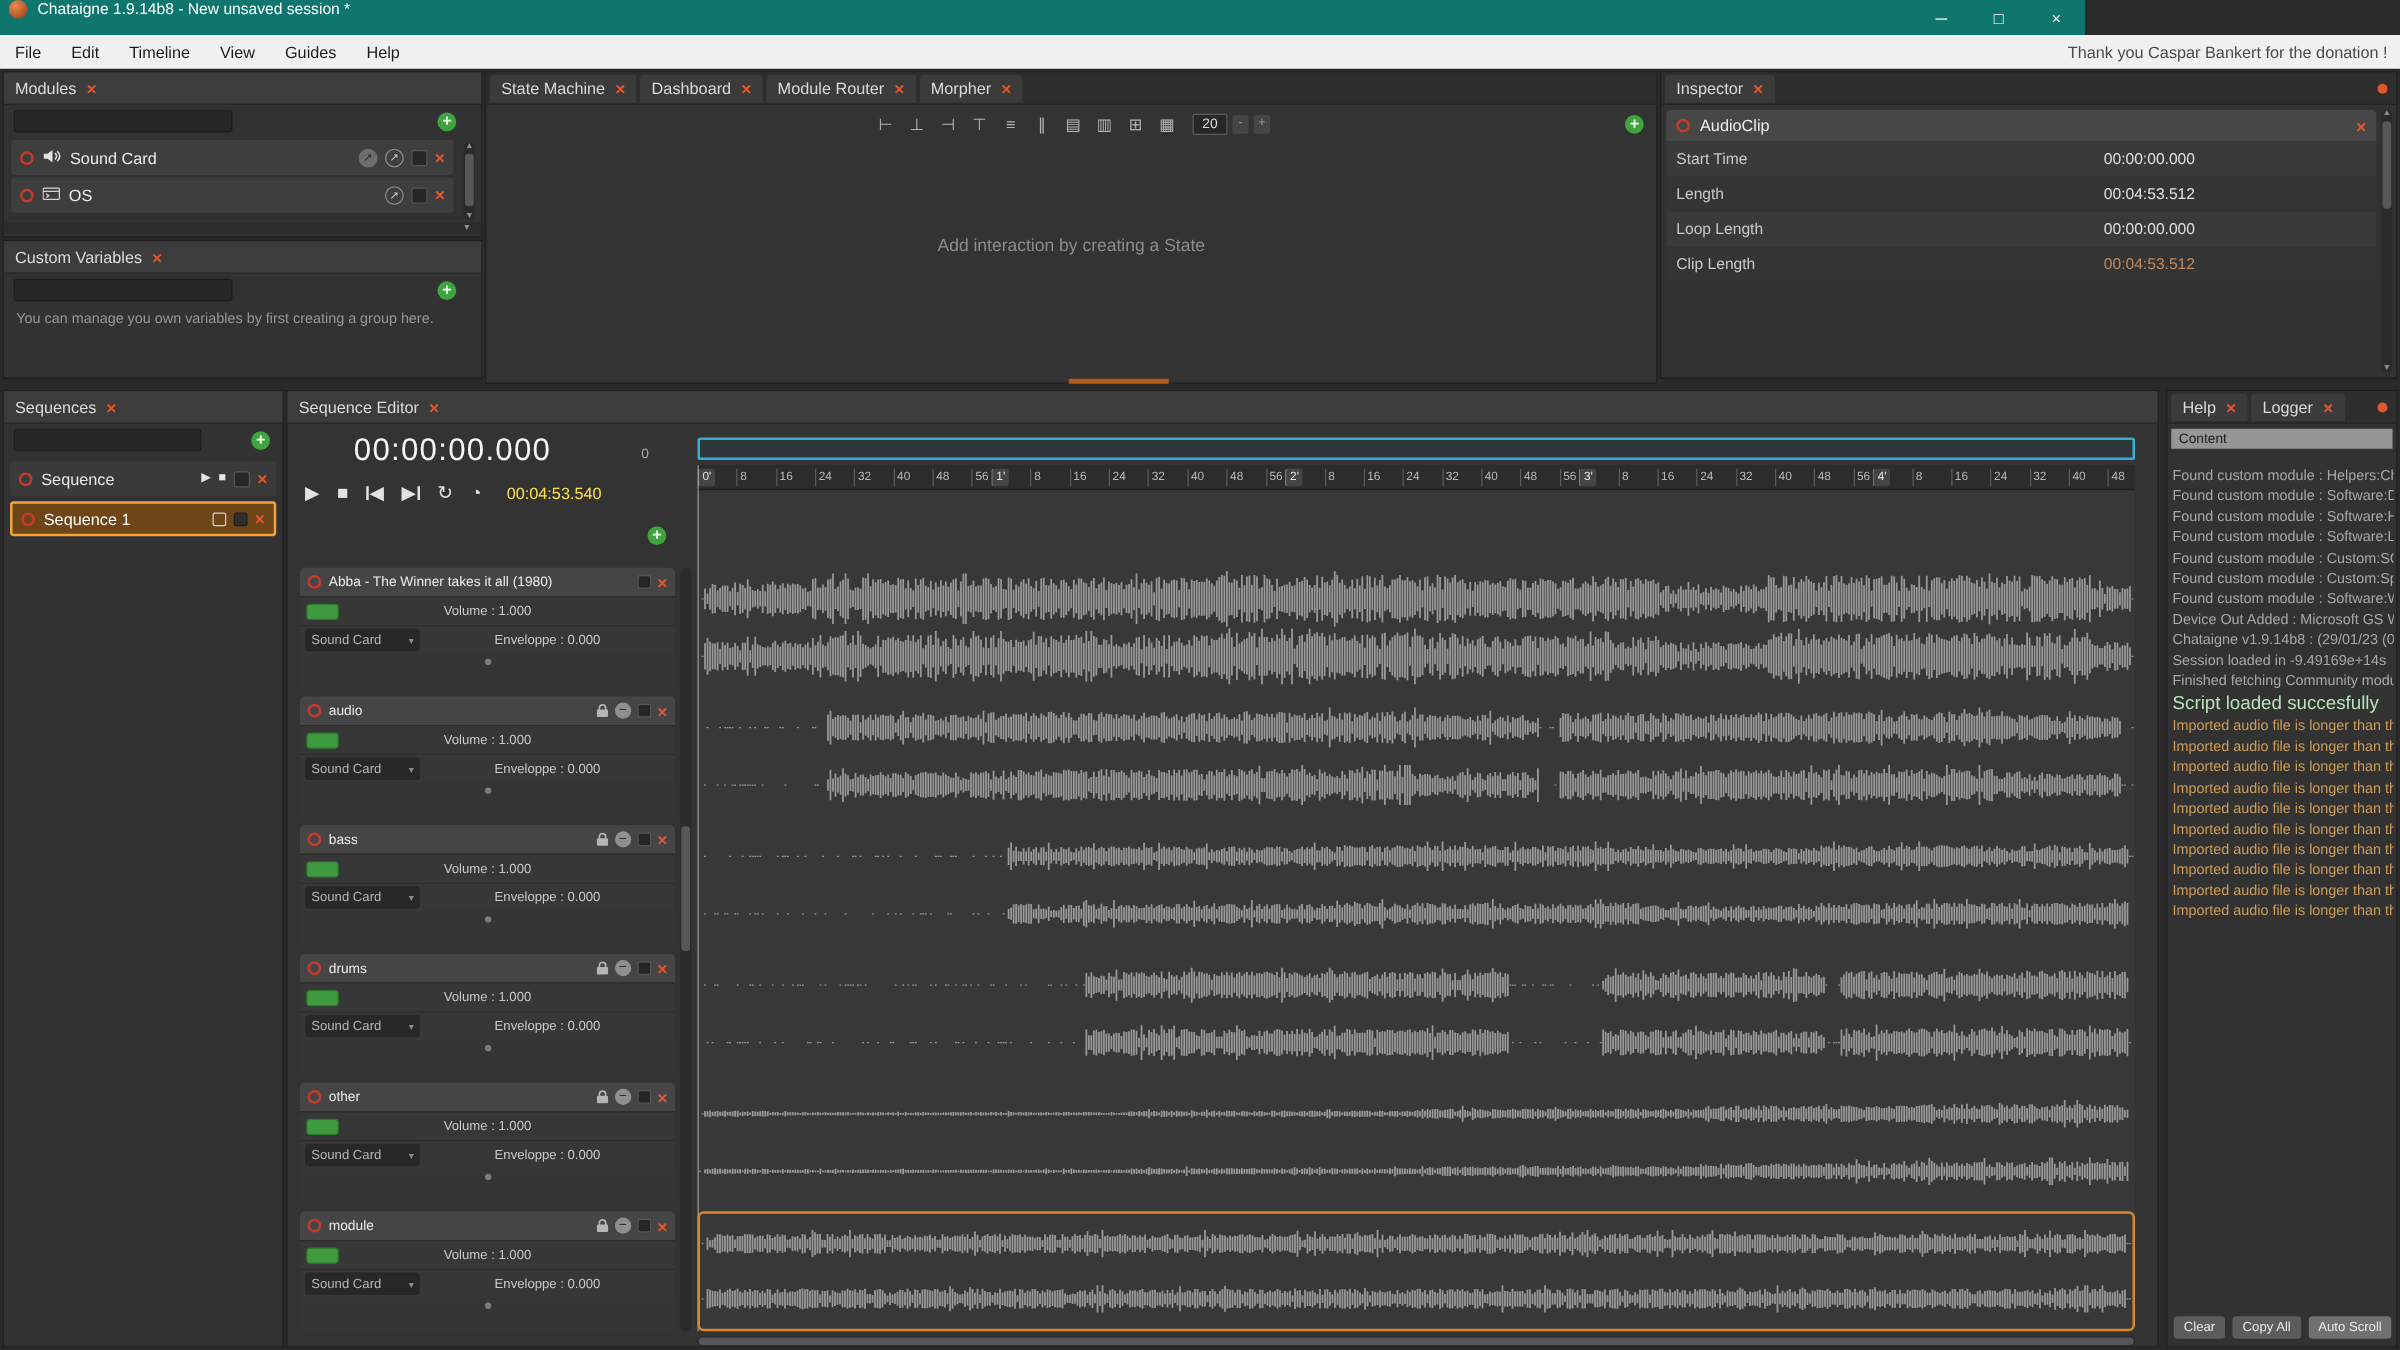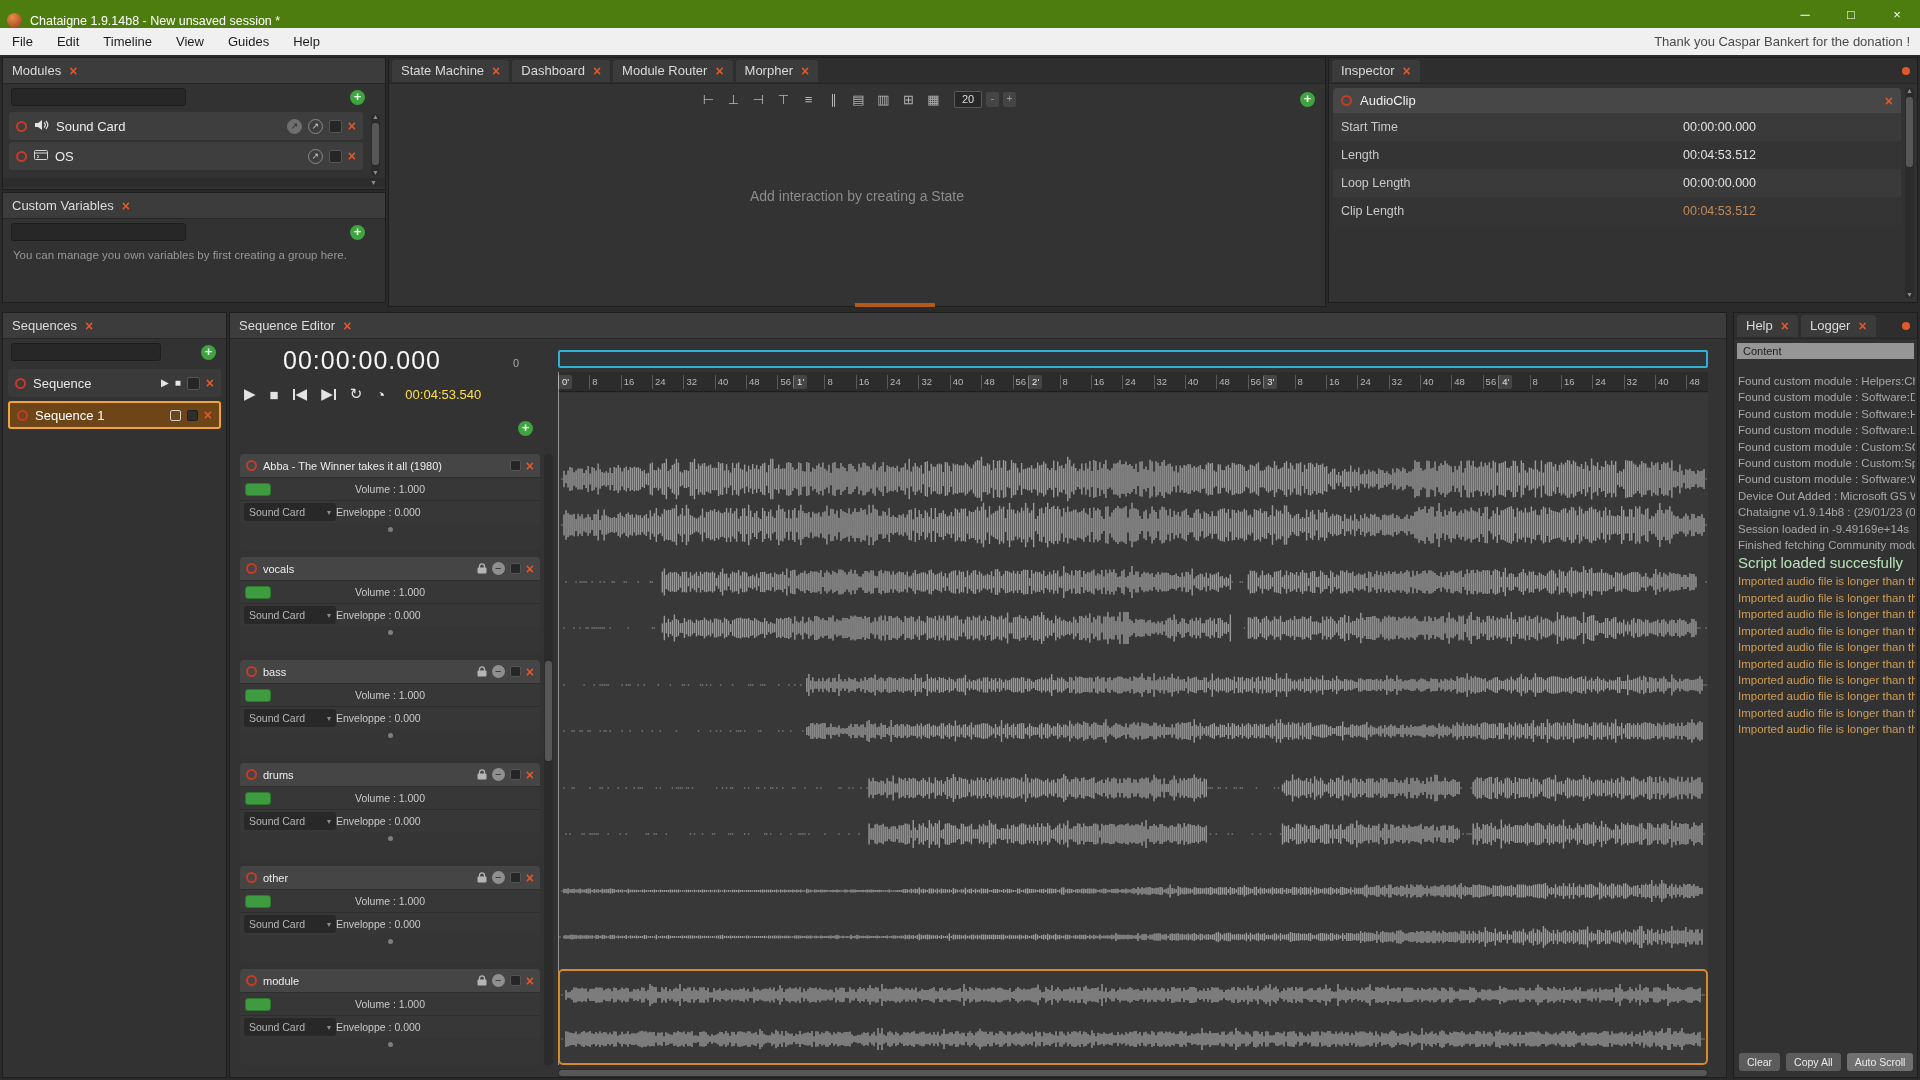--- a/index.html
+++ b/index.html
@@ -1,20 +1,20 @@
 <!DOCTYPE html>
 <html><head>
 <meta charset="utf-8">
 <style>
   *{margin:0;padding:0;box-sizing:border-box}
   html,body{width:1920px;height:1080px;overflow:hidden}
   body{background:#2a2a2a;font-family:"Liberation Sans",sans-serif;color:#ddd;position:relative;font-size:13px}
 
   
-  #titlebar{position:absolute;left:0;top:0;width:1920px;height:28px;background:#4d7c0f;display:flex;align-items:flex-end;color:#fff;font-size:12.5px}
+  #titlebar{position:absolute;left:0;top:0;width:1668px;height:28px;background:#0f766e;display:flex;align-items:flex-start;color:#fff;font-size:12.5px}
   .app-icon{width:15px;height:15px;border-radius:50%;background:radial-gradient(circle at 35% 30%,#ef8a4a,#8a3d1a);margin:0 8px 0 7px}
   .win-btns{margin-left:auto;display:flex;height:100%}
   .win-btn{width:46px;display:flex;align-items:center;justify-content:center;font-size:13px;color:#fff}
 
   
   #menubar{position:absolute;top:28px;left:0;width:1920px;height:27px;background:#f0f0f0;display:flex;align-items:center;color:#1b1b1b}
   .menu-item{padding:0 12px;height:100%;display:flex;align-items:center}
   #donation{margin-left:auto;color:#4a4a4a;padding-right:10px}
 
   
@@ -96,21 +96,21 @@
   #track-add{position:absolute;left:288px;top:108px}
   .track{position:absolute;left:10px;width:300px;height:96px;background:#353535;border-radius:4px;overflow:hidden}
   .track-header{height:23px;background:#454545;display:flex;align-items:center;gap:6px;padding:0 6px;font-size:11px;color:#ededed;white-space:nowrap}
   .track-header .right-icons{margin-left:auto;display:flex;align-items:center;gap:5px}
   .track-header .cb{width:11px;height:11px}
   .track-vol{height:23px;position:relative;background:#373737;display:flex;align-items:center;justify-content:center;font-size:10.5px;color:#c9c9c9;border-top:1px solid #2d2d2d}
   .vol-chip{position:absolute;left:5px;width:26px;height:13px;background:#3f9b3f;border:1px solid #2d7a2d;border-radius:3px}
   .track-out{height:23px;display:flex;align-items:center;background:#373737;font-size:10.5px;border-top:1px solid #2d2d2d}
   .dropdown{width:92px;height:18px;margin-left:4px;background:#282828;border-radius:3px;color:#b5b5b5;display:flex;align-items:center;padding:0 5px;gap:4px}
   .dropdown .caret{margin-left:auto;font-size:8px;color:#8d8d8d}
-  .env-label{flex:1;color:#c9c9c9}
+  .env-label{flex:1;text-align:center;color:#c9c9c9}
   .track-foot{height:12px;display:flex;align-items:center;justify-content:center}
   .foot-dot{width:5px;height:5px;border-radius:50%;background:#7e7e7e}
   #tracks-vscroll{left:314px;top:141px;height:611px}
   #timeline-body{position:absolute;left:328px;top:80px;width:1150px;height:672px;background:#383838}
   #overview-bar{position:absolute;left:328px;top:37px;width:1150px;height:18px;border:2px solid #2fb0d4;background:#2e3639;border-radius:2px}
   #ruler{position:absolute;left:328px;top:59px;width:1150px;height:20px;background:#2c2c2c;border-bottom:1px solid #1f1f1f}
   .rlabel{position:absolute;top:3px;font-size:9.5px;color:#b8b8b8;border-left:1px solid #5a5a5a;padding-left:2px;height:14px;line-height:14px;white-space:nowrap}
   .rlabel.minute{color:#e6e6e6;background:#454545;border-left:1px solid #7a7a7a;padding:0 3px;border-radius:2px}
   #playhead{position:absolute;left:328px;top:59px;width:1px;height:693px;background:#e3e3e3;opacity:.55}
   .wave-row{position:absolute;left:328px;width:1150px;height:96px}
@@ -381,21 +381,21 @@
           </div>
           <span class="env-label">Enveloppe : 0.000</span>
         </div>
         <div class="track-foot">
           <span class="foot-dot"></span>
         </div>
       </div>
       <div class="track" style="top: 244px;">
         <div class="track-header">
           <span class="power-icon"></span>
-          <span style="overflow: hidden; text-overflow: ellipsis; max-width: 190px;">vocals</span>
+          <span style="overflow: hidden; text-overflow: ellipsis; max-width: 190px;">audio</span>
           <div class="right-icons">
             <span class="lock-wrap">
               <svg width="10" height="11" viewBox="0 0 10 11">
                 <rect x="0.5" y="4.5" width="9" height="6" rx="1" fill="#b5b5b5"></rect>
                 <path d="M2.5 5V3.2a2.5 2.3 0 0 1 5 0V5" stroke="#b5b5b5" stroke-width="1.3" fill="none"></path>
               </svg>
             </span>
             <span class="minus-i">−</span>
             <span class="cb"></span>
             <span class="close-x">×</span>

